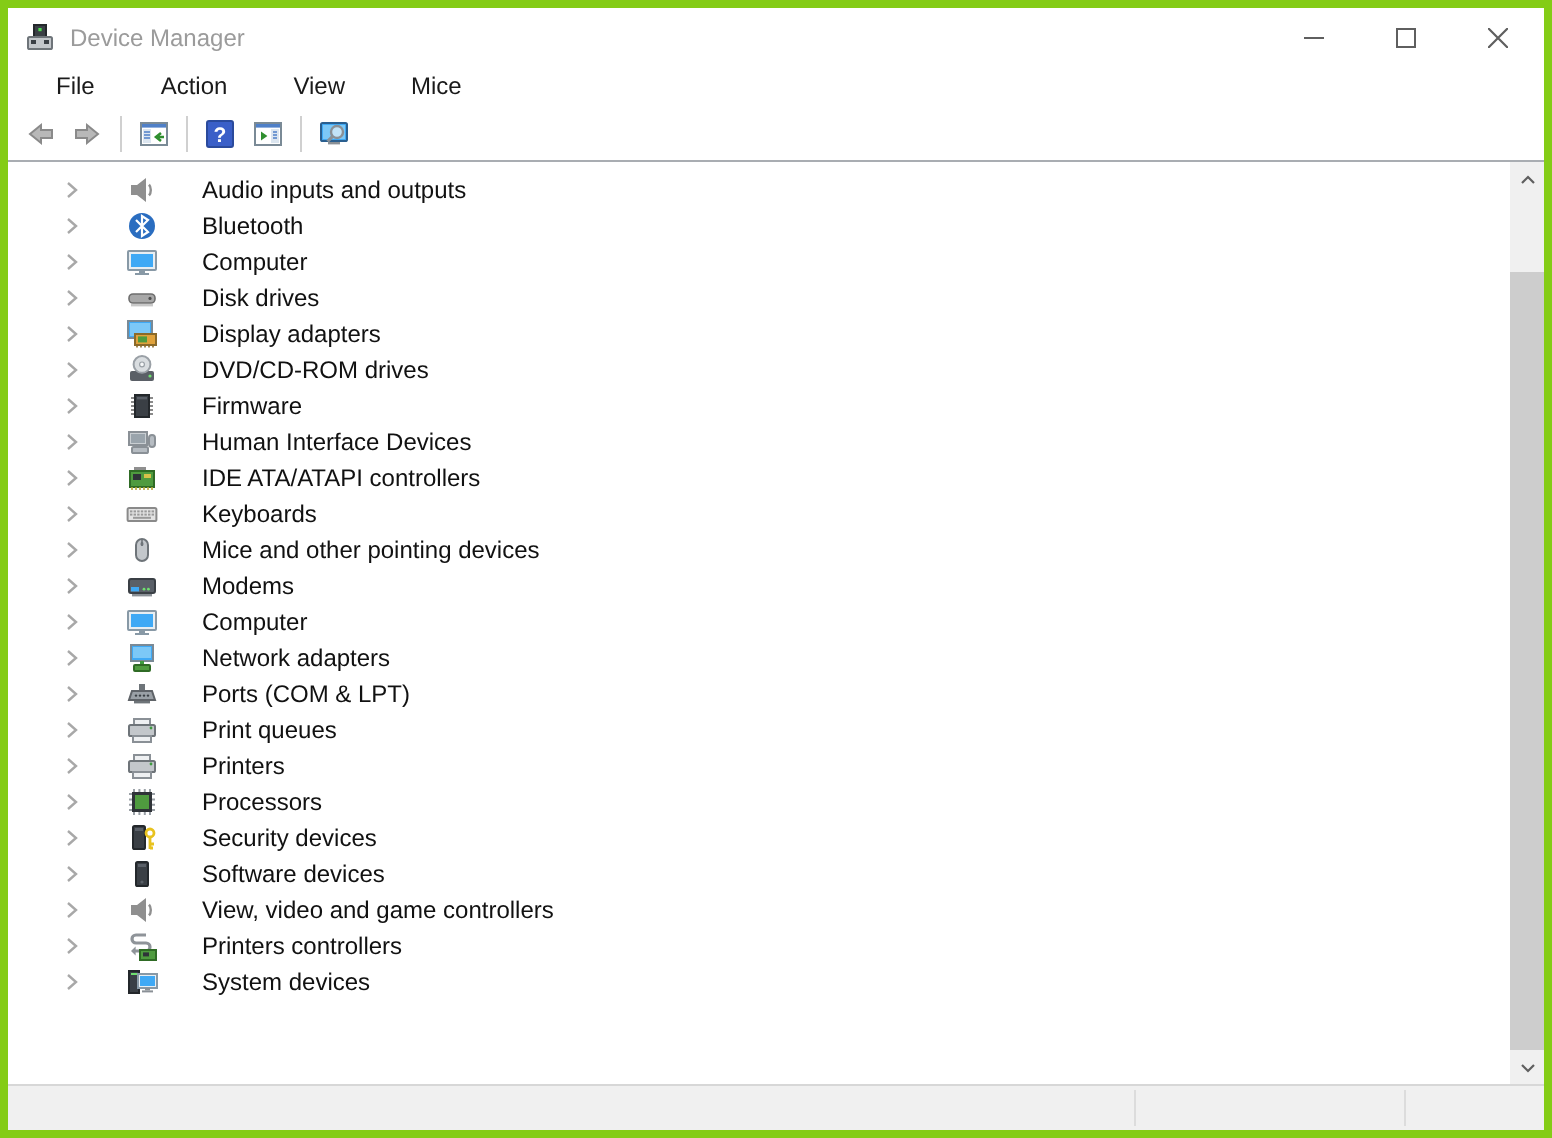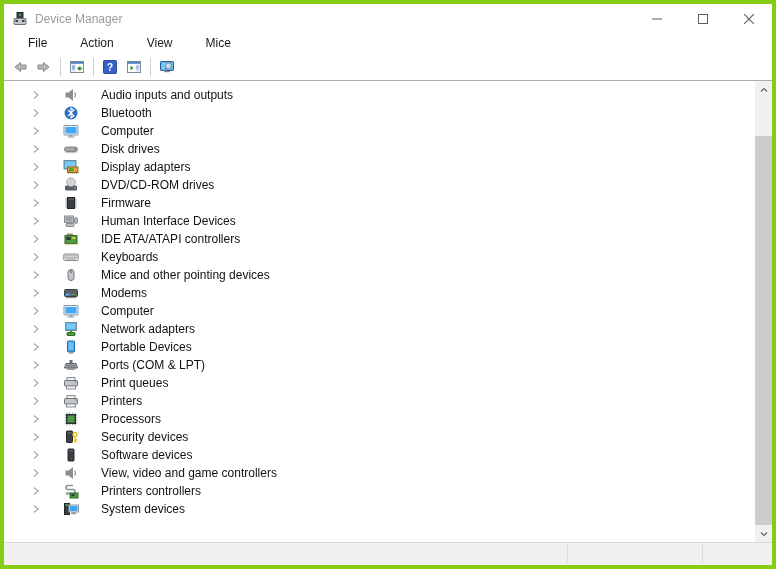--- a/index.html
+++ b/index.html
@@ -395,35 +395,20 @@
     <span class="row-label">Network adapters</span>
   </div>
         <div class="tree-row">
     <span class="chev">
             <svg viewBox="0 0 16 16">
               <path d="M6 4.5L10 8l-4 3.5" fill="none" stroke="#a8a8a8" stroke-width="1.2"></path>
             </svg>
           </span>
     <span class="dev-ic">
             <svg viewBox="0 0 16 16">
-              <rect x="4.5" y="2" width="7" height="11" rx="1" fill="#3fa0e8" stroke="#1f6fae"></rect>
-              <rect x="5.5" y="3" width="5" height="8" fill="#6fc0f2"></rect>
-              <rect x="6" y="13.5" width="4" height="1.2" fill="#8a9096"></rect>
-            </svg>
-          </span>
-    <span class="row-label">Portable Devices</span>
-  </div>
-        <div class="tree-row">
-    <span class="chev">
-            <svg viewBox="0 0 16 16">
-              <path d="M6 4.5L10 8l-4 3.5" fill="none" stroke="#a8a8a8" stroke-width="1.2"></path>
-            </svg>
-          </span>
-    <span class="dev-ic">
-            <svg viewBox="0 0 16 16">
               <rect x="6.5" y="3" width="3" height="3.5" fill="#6e7479"></rect>
               <path d="M3 6.5h10l1.5 4.5h-13z" fill="#9aa0a6" stroke="#5f6368"></path>
               <g fill="#3a3f45">
                 <circle cx="5" cy="8.8" r="0.6"></circle>
                 <circle cx="7" cy="8.8" r="0.6"></circle>
                 <circle cx="9" cy="8.8" r="0.6"></circle>
                 <circle cx="11" cy="8.8" r="0.6"></circle>
               </g>
               <rect x="4" y="11.5" width="8" height="1.2" fill="#6e7479"></rect>
             </svg>

